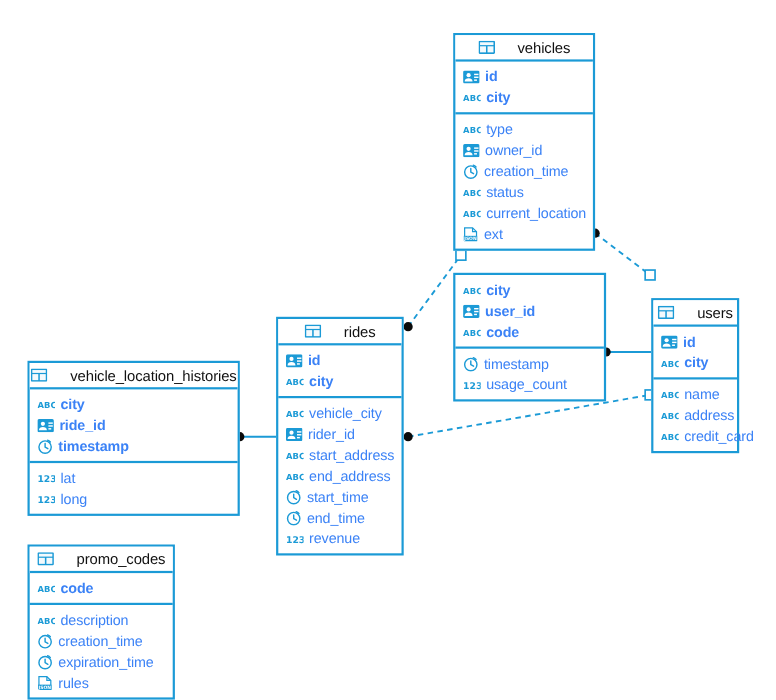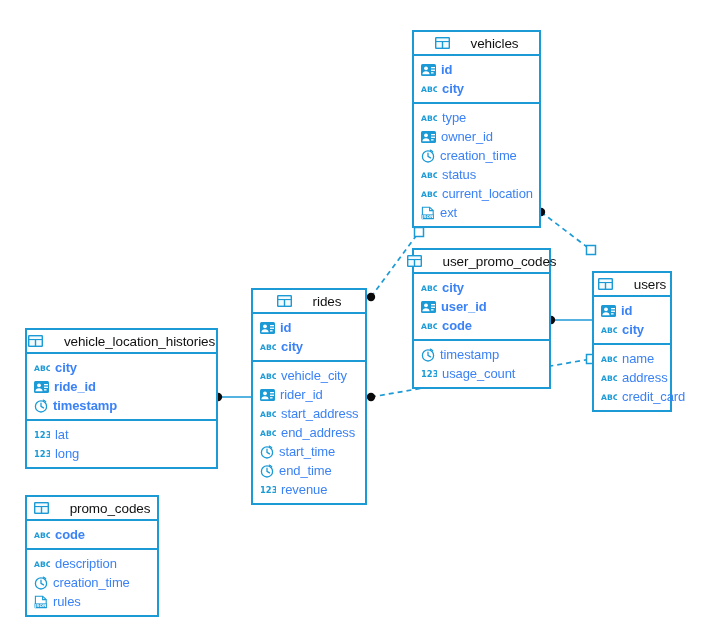--- a/index.html
+++ b/index.html
@@ -178,31 +178,20 @@
               <path d="M8.6 1.2 v3.4 h3.6" fill="none" stroke="#1b9ad6" stroke-width="1.1"></path>
               <rect x="0.6" y="8.4" width="12.2" height="4.6" fill="#1b9ad6"></rect>
               <text x="6.7" y="12.2" text-anchor="middle" font-family="DejaVu Sans, sans-serif" font-size="4.1" font-weight="bold" fill="#ffffff">JSON</text>
             </svg>
           </span>
           <span class="fname">ext</span>
         </div>
       </div>
     </div>
     <div class="entity" style="left: 412px; top: 248px; width: 139px;">
-      <div class="ent-title">
-        <span class="ic">
-          <svg class="tbl-ic" width="15" height="12" viewBox="0 0 15 12">
-            <rect x="0" y="0" width="15" height="12" rx="1.2" fill="#1b9ad6"></rect>
-            <rect x="1.4" y="1.4" width="12.2" height="2.6" fill="#ffffff" opacity="0.95"></rect>
-            <rect x="1.4" y="5.1" width="5.4" height="5.5" fill="#ffffff" opacity="0.95"></rect>
-            <rect x="8.2" y="5.1" width="5.4" height="5.5" fill="#ffffff" opacity="0.95"></rect>
-          </svg>
-        </span>
-        <span class="tname">user_promo_codes</span>
-      </div>
       <div class="sect pk">
         <div class="field key">
           <span class="ic">
             <svg width="16" height="12" viewBox="0 0 16 12">
               <text x="0" y="9.2" font-family="DejaVu Sans, sans-serif" font-size="7.6" font-weight="bold" fill="#1b9ad6" letter-spacing="0.1">ABC</text>
             </svg>
           </span>
           <span class="fname">city</span>
         </div>
         <div class="field key">
@@ -514,20 +503,30 @@
               <circle cx="7" cy="7.4" r="5.6" fill="none" stroke="#1b9ad6" stroke-width="1.3"></circle>
               <path d="M7 4.2 L7 7.4 L9.5 8.9" fill="none" stroke="#1b9ad6" stroke-width="1.3" stroke-linecap="round"></path>
               <path d="M9.2 1.1 a5.6 5.6 0 0 1 2.6 1.7" fill="none" stroke="#1b9ad6" stroke-width="1.2" stroke-linecap="round"></path>
             </svg>
           </span>
           <span class="fname">creation_time</span>
         </div>
         <div class="field">
           <span class="ic">
             <svg width="14" height="14" viewBox="0 0 14 14">
+              <circle cx="7" cy="7.4" r="5.6" fill="none" stroke="#1b9ad6" stroke-width="1.3"></circle>
+              <path d="M7 4.2 L7 7.4 L9.5 8.9" fill="none" stroke="#1b9ad6" stroke-width="1.3" stroke-linecap="round"></path>
+              <path d="M9.2 1.1 a5.6 5.6 0 0 1 2.6 1.7" fill="none" stroke="#1b9ad6" stroke-width="1.2" stroke-linecap="round"></path>
+            </svg>
+          </span>
+          <span class="fname">expiration_time</span>
+        </div>
+        <div class="field">
+          <span class="ic">
+            <svg width="14" height="14" viewBox="0 0 14 14">
               <path d="M1.4 1.2 h7.2 l3.6 3.4 v8.2 h-10.8 z" fill="none" stroke="#1b9ad6" stroke-width="1.1"></path>
               <path d="M8.6 1.2 v3.4 h3.6" fill="none" stroke="#1b9ad6" stroke-width="1.1"></path>
               <rect x="0.6" y="8.4" width="12.2" height="4.6" fill="#1b9ad6"></rect>
               <text x="6.7" y="12.2" text-anchor="middle" font-family="DejaVu Sans, sans-serif" font-size="4.1" font-weight="bold" fill="#ffffff">JSON</text>
             </svg>
           </span>
           <span class="fname">rules</span>
         </div>
       </div>
     </div>

